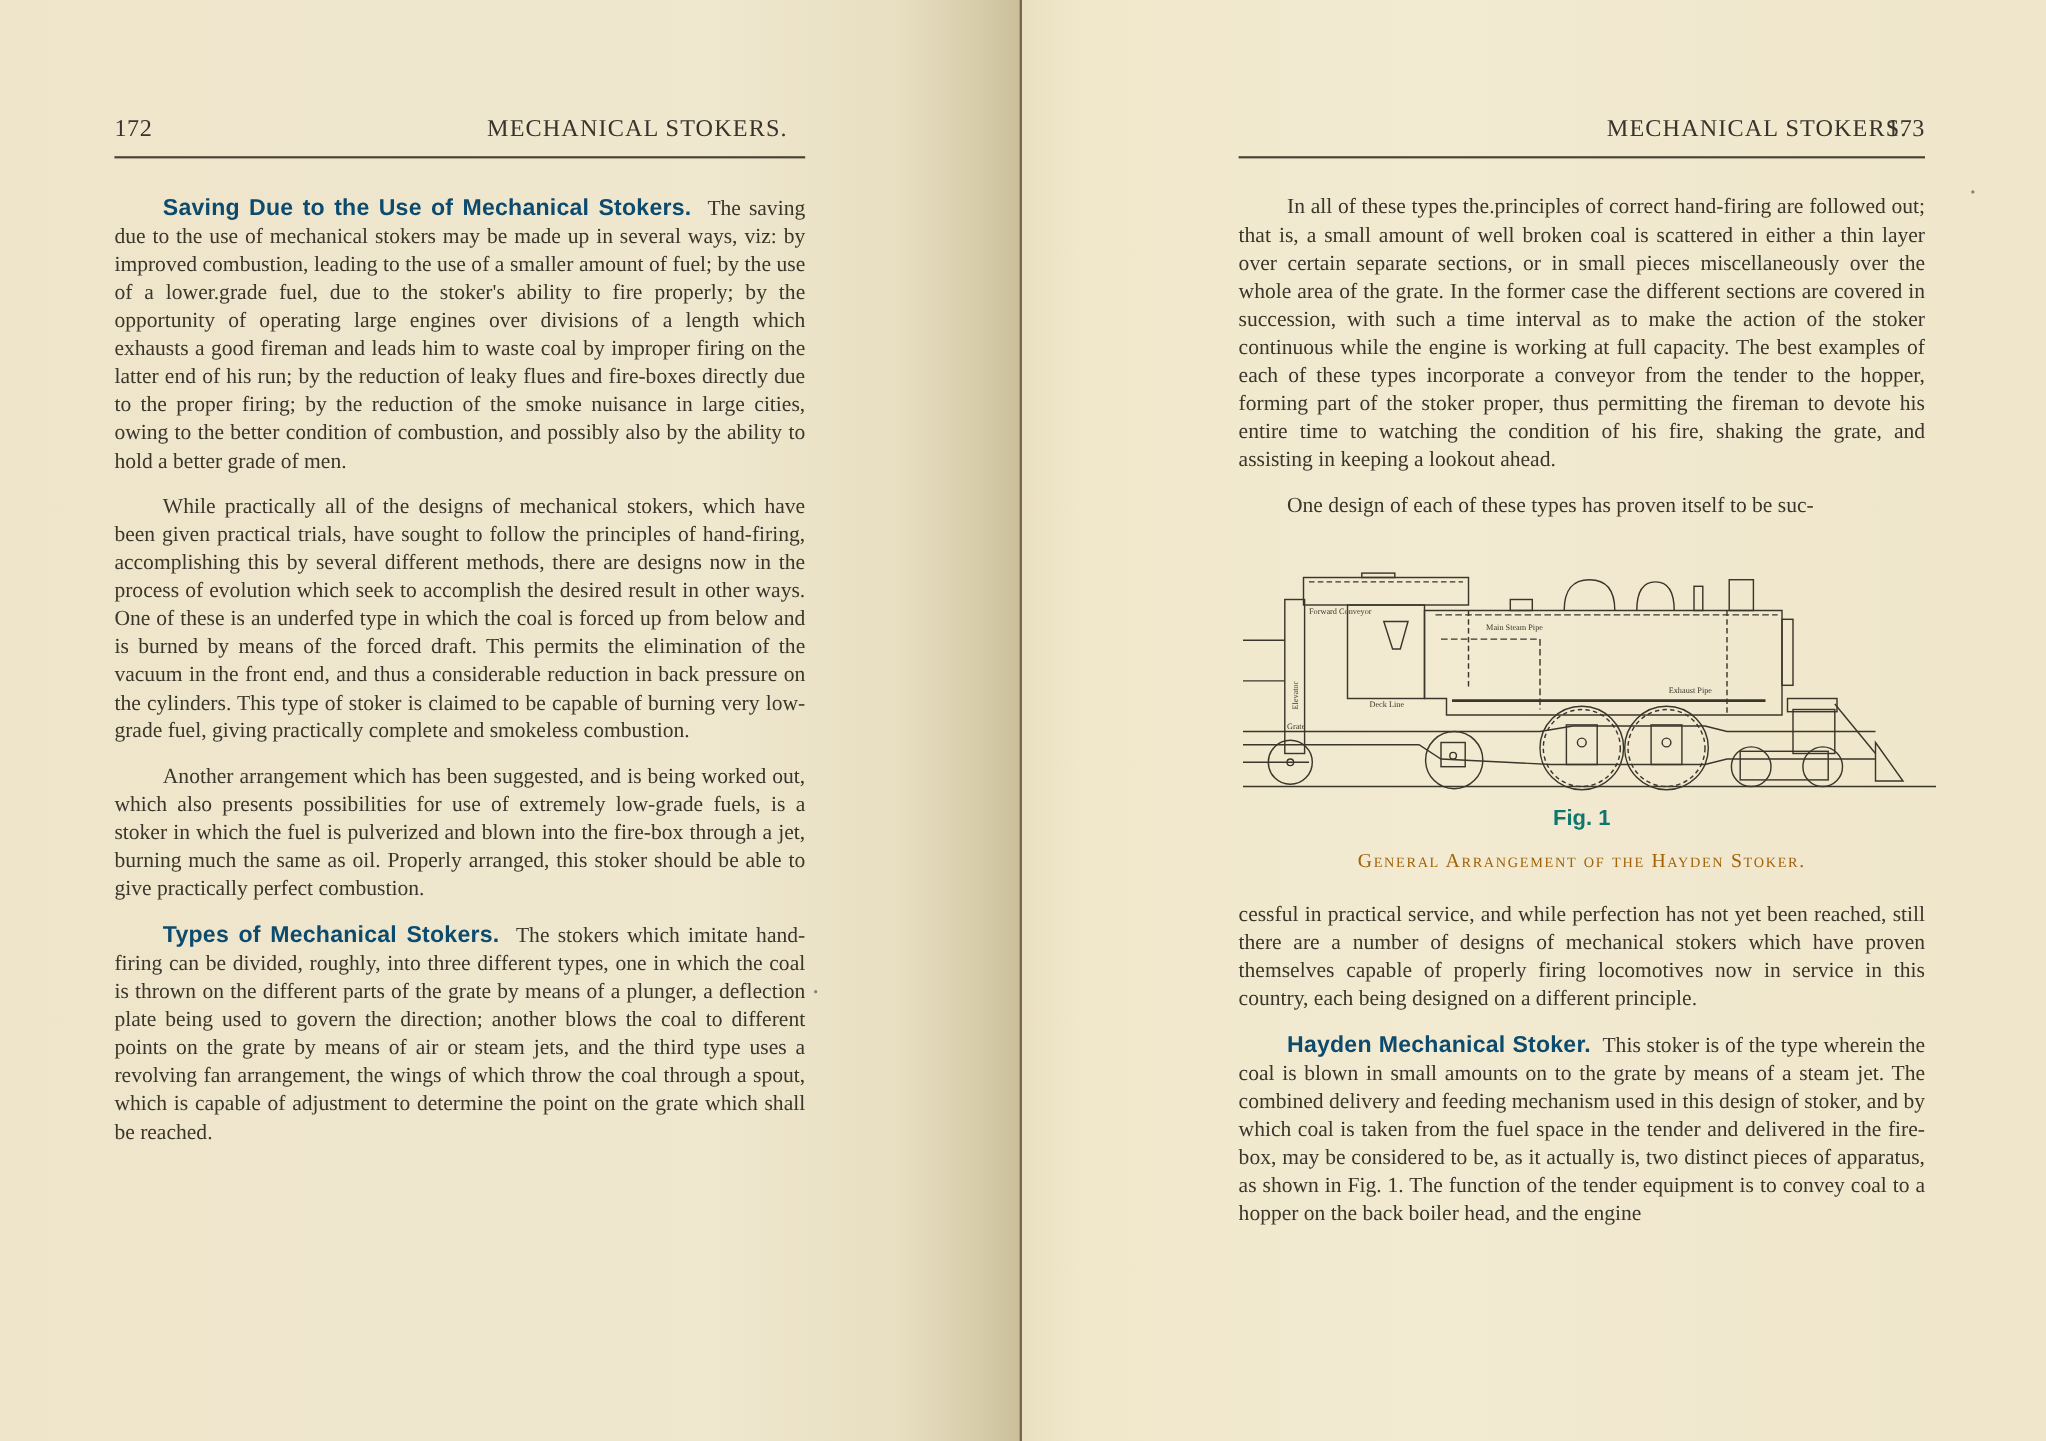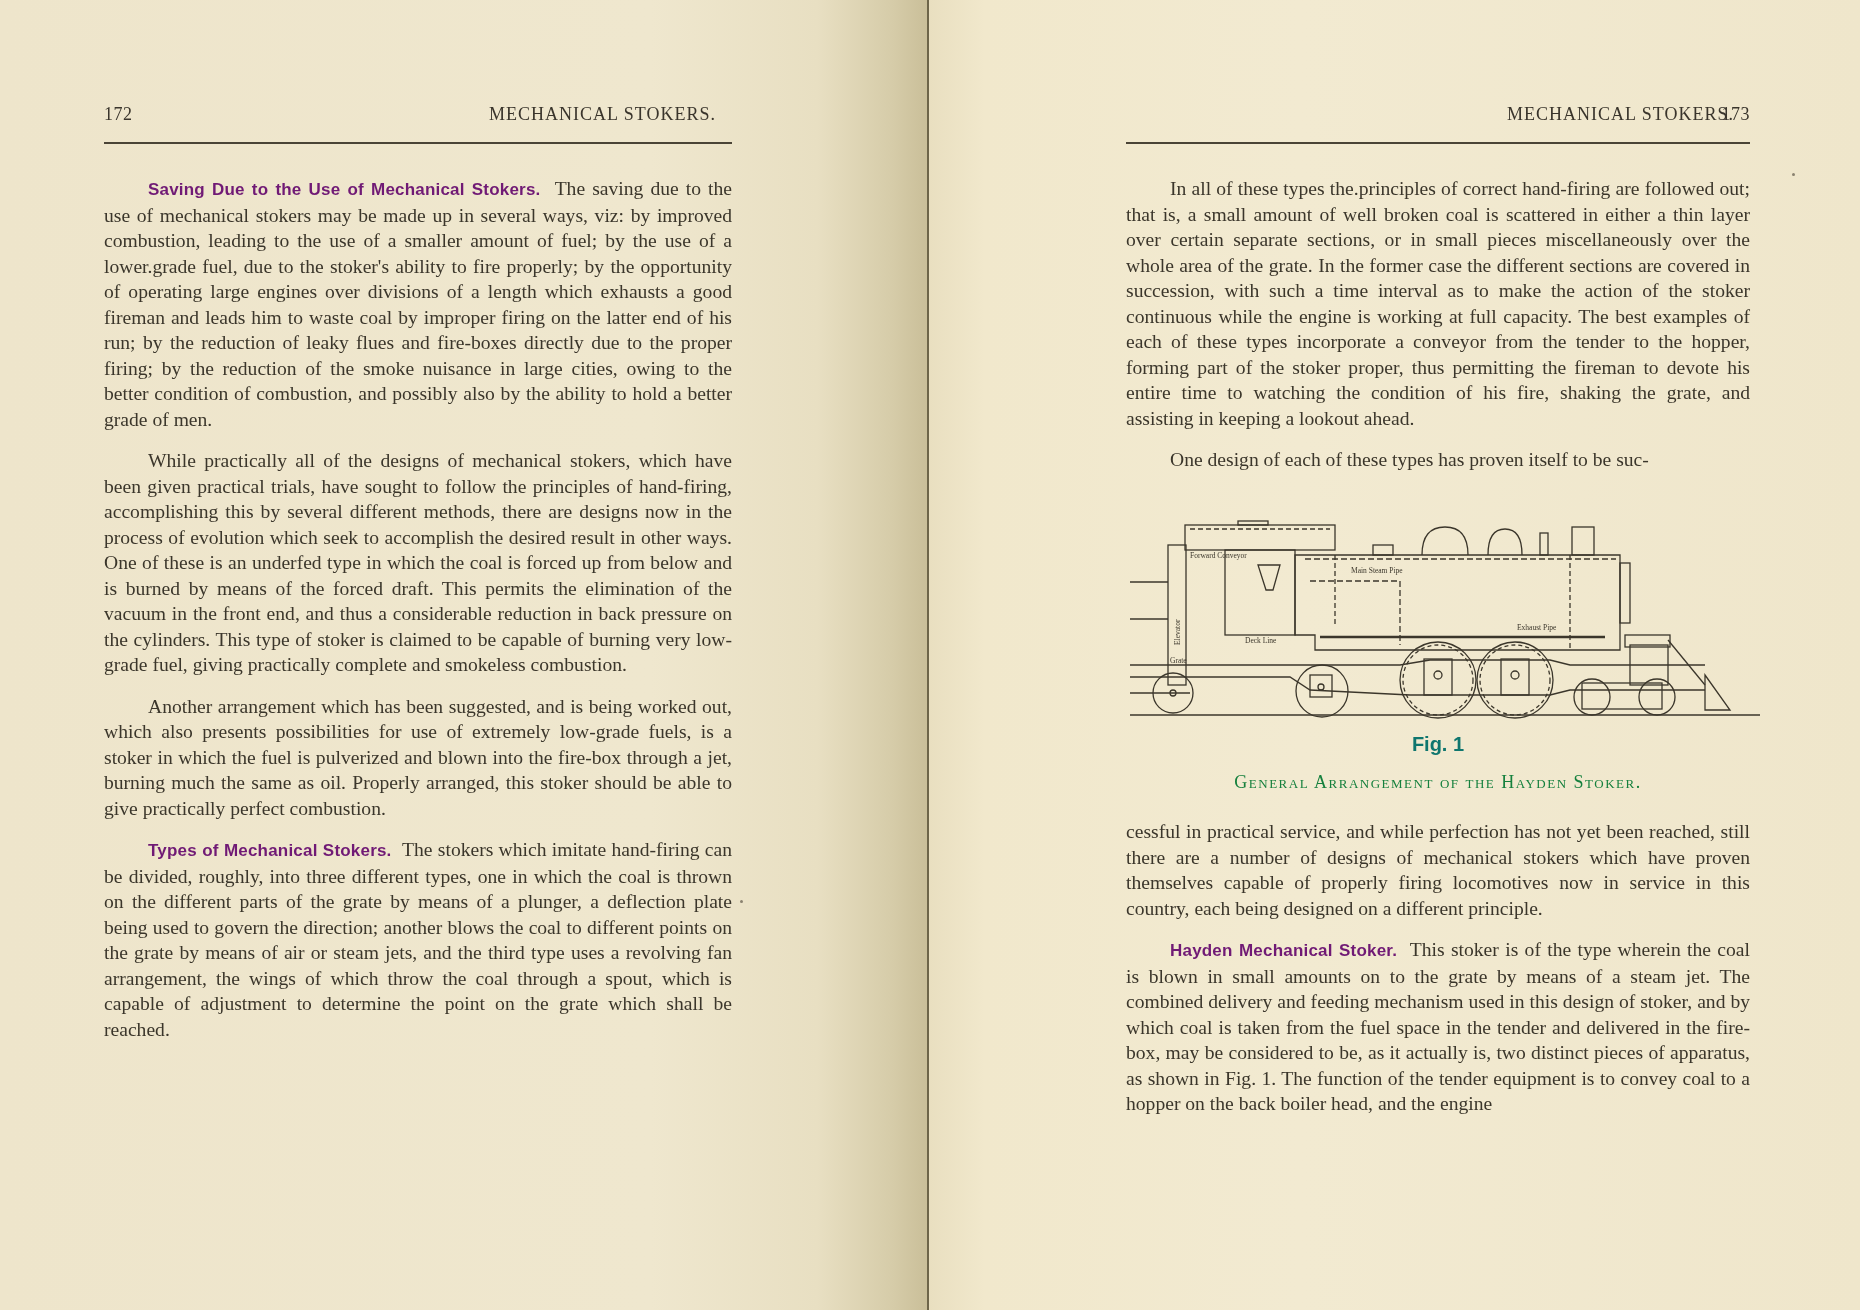--- a/index.html
+++ b/index.html
@@ -20,21 +20,21 @@
   .page-right {
     left: 929px; width: 931px;
     background: linear-gradient(to right, #e9dfc0 0%, #f1e8cc 6%, #f2ead1 40%, #efe6cb 100%);
   }
   .gutter-line {
     position: absolute; left: 927px; top: 0; bottom: 0; width: 2px;
     background: #6e6549;
   }
   .running-head {
     position: absolute; height: 36px;
-    font-size: 18px; letter-spacing: 0.5px;
+    font-size: 22px; letter-spacing: 0.5px;
   }
   .left-head { left: 104px; width: 628px; top: 104px; }
   .right-head { left: 1126px; width: 624px; top: 104px; }
   .running-head .num { position: absolute; top: 0; }
   .left-head .num { left: 0; }
   .right-head .num { right: 0; }
   .running-head .title {
     position: absolute; top: 0; left: 0; right: 16px; text-align: right;
     letter-spacing: 1px;
   }
@@ -43,32 +43,32 @@
   }
   .text-block {
     position: absolute; font-size: 19.6px; line-height: 25.5px;
     text-align: justify; color: #3b362b;
   }
   .left-text { left: 104px; width: 628px; top: 160px; }
   .right-text-top { left: 1126px; width: 624px; top: 160px; }
   .right-text-bottom { left: 1126px; width: 624px; top: 819px; }
   .text-block p { margin: 0; text-indent: 0; }
   .text-block p.indent { text-indent: 44px; margin-top: 16px; }
-  .run-head { font-family: "Liberation Sans", "DejaVu Sans", sans-serif; font-weight: bold; font-size: 17px; letter-spacing: 0.2px; color: #701a75; }
+  .run-head { font-family: "Liberation Sans", "DejaVu Sans", sans-serif; font-weight: bold; font-size: 21px; letter-spacing: 0.2px; color: #0c4a6e; }
   .figure {
     position: absolute; left: 1130px; top: 515px; width: 630px; height: 205px;
   }
   .figure svg { width: 100%; height: 100%; }
   .fig-label {
     position: absolute; left: 1126px; width: 624px; top: 733px; text-align: center;
     font-family: "Liberation Sans", "DejaVu Sans", sans-serif; font-weight: bold; font-size: 20px; color: #0f766e;
   }
   .fig-caption {
     position: absolute; left: 1126px; width: 624px; top: 772px; text-align: center;
-    font-size: 18px; font-variant: small-caps; letter-spacing: 1.5px; color: #15803d;
+    font-size: 18px; font-variant: small-caps; letter-spacing: 1.5px; color: #a16207;
   }
   .stray-mark { position: absolute; width: 3px; height: 3px; border-radius: 50%; background: #8a8270; }
 </style>
 </head>
 <body>
 
 <div class="spread">
   <div class="page page-left"></div>
   <div class="page page-right"></div>
   <div class="gutter-line"></div>

